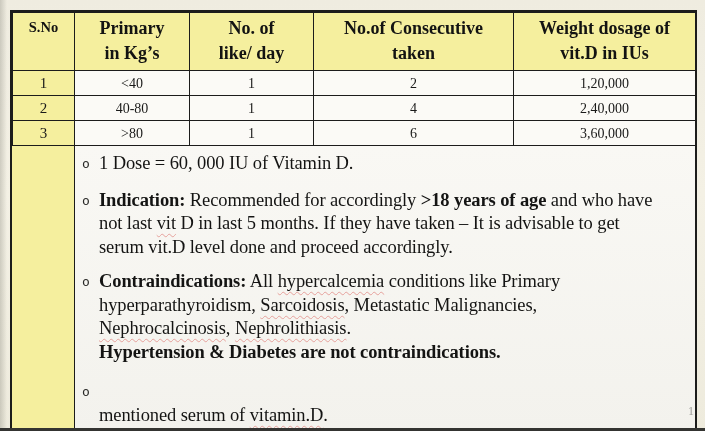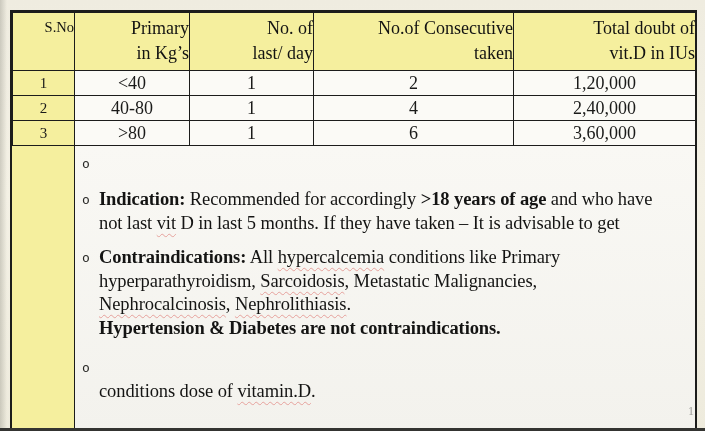--- a/index.html
+++ b/index.html
@@ -16,25 +16,25 @@
 
   .sheet {
     position:absolute; left:10px; top:10px; width:687px; height:421px;
     box-sizing:border-box; border:2px solid #1c1c1b; border-bottom:none;
     display:flex; flex-direction:column;
   }
 
   table.dose-table { border-collapse:collapse; width:100%; table-layout:fixed; }
   .dose-table th, .dose-table td { border:1.5px solid #1c1c1b; text-align:center; padding:0; overflow:hidden; }
   .dose-table thead th {
-    background:#f5ef9e; color:#131312; font-weight:normal; font-size:18px; line-height:25px;
-    vertical-align:top; padding-top:3px; height:54px;text-align:right;
+    background:#f5ef9e; color:#131312; font-weight:bold; font-size:18px; line-height:25px;
+    vertical-align:top; padding-top:3px; height:54px;
   }
   .dose-table thead th.sno-h { font-size:14.5px; line-height:22px; }
-  .dose-table tbody td { background:#fbfaf6; color:#1a1a19; font-size:18px; height:24px; line-height:23px; }
+  .dose-table tbody td { background:#fbfaf6; color:#1a1a19; font-size:14px; height:24px; line-height:23px; }
   .dose-table tbody td.sno { background:#f5ef9e; font-size:15px; }
 
   .notes { flex:1; display:flex; min-height:0; }
   .notes-left { flex:0 0 62px; background:#f5ef9e; border-right:1.5px solid #1c1c1b; }
   .notes-body { flex:1; background:linear-gradient(180deg,#f9f8f4 0%,#f3f2ed 100%);
     padding:6px 6px 0 4px; box-sizing:border-box; }
 
   .note { display:flex; align-items:flex-start; }
   .note.g1 { margin-bottom:13px; }
   .note.g2 { margin-bottom:11px; }
@@ -67,28 +67,28 @@
         <tr>
           <th class="sno-h">
             <div>S.No</div>
           </th>
           <th>
             <div>Primary</div>
             <div>in Kg’s</div>
           </th>
           <th>
             <div>No. of</div>
-            <div>last/ day</div>
+            <div>like/ day</div>
           </th>
           <th>
             <div>No.of Consecutive</div>
             <div>taken</div>
           </th>
           <th>
-            <div>Total doubt of</div>
+            <div>Weight dosage of</div>
             <div>vit.D in IUs</div>
           </th>
         </tr>
       </thead>
       <tbody>
         <tr>
           <td class="sno">1</td>
           <td>&lt;40</td>
           <td>1</td>
           <td>2</td>
@@ -110,35 +110,36 @@
         </tr>
       </tbody>
     </table>
 
     <div class="notes">
       <div class="notes-left"></div>
       <div class="notes-body">
 
         <div class="note g1">
           <span class="mark">o</span>
+          <span class="txt"><span>1 Dose = 60, 000 IU of Vitamin D.</span></span>
         </div>
 
         <div class="note g2">
           <span class="mark">o</span>
-          <span class="txt"><span class="b">Indication:</span><span> Recommended for accordingly </span><span class="b">&gt;18 years of age</span><span> and who have</span><br><span>not last </span><span class="sq">vit</span><span> D in last 5 months. If they have taken – It is advisable to get</span><br></span>
+          <span class="txt"><span class="b">Indication:</span><span> Recommended for accordingly </span><span class="b">&gt;18 years of age</span><span> and who have</span><br><span>not last </span><span class="sq">vit</span><span> D in last 5 months. If they have taken – It is advisable to get</span><br><span>serum vit.D level done and proceed accordingly.</span></span>
         </div>
 
         <div class="note g3">
           <span class="mark">o</span>
           <span class="txt"><span class="b">Contraindications:</span><span> All </span><span class="sq">hypercalcemia</span><span> conditions like Primary</span><br><span>hyperparathyroidism, </span><span class="sq">Sarcoidosis</span><span>, Metastatic Malignancies,</span><br><span class="sq">Nephrocalcinosis</span><span>, </span><span class="sq">Nephrolithiasis</span><span>.</span><br><span class="b">Hypertension &amp; Diabetes are not contraindications.</span></span>
         </div>
 
         <div class="note">
           <span class="mark">o</span>
-          <span class="txt"><br><span>conditions dose of </span><span class="sq">vitamin.D</span><span>.</span></span>
+          <span class="txt"><br><span>mentioned serum of </span><span class="sq">vitamin.D</span><span>.</span></span>
         </div>
 
       </div>
     </div>
   </div>
 
   <div class="page-num">1</div>
   <div class="bottom-strip"></div>
 </div>
 

